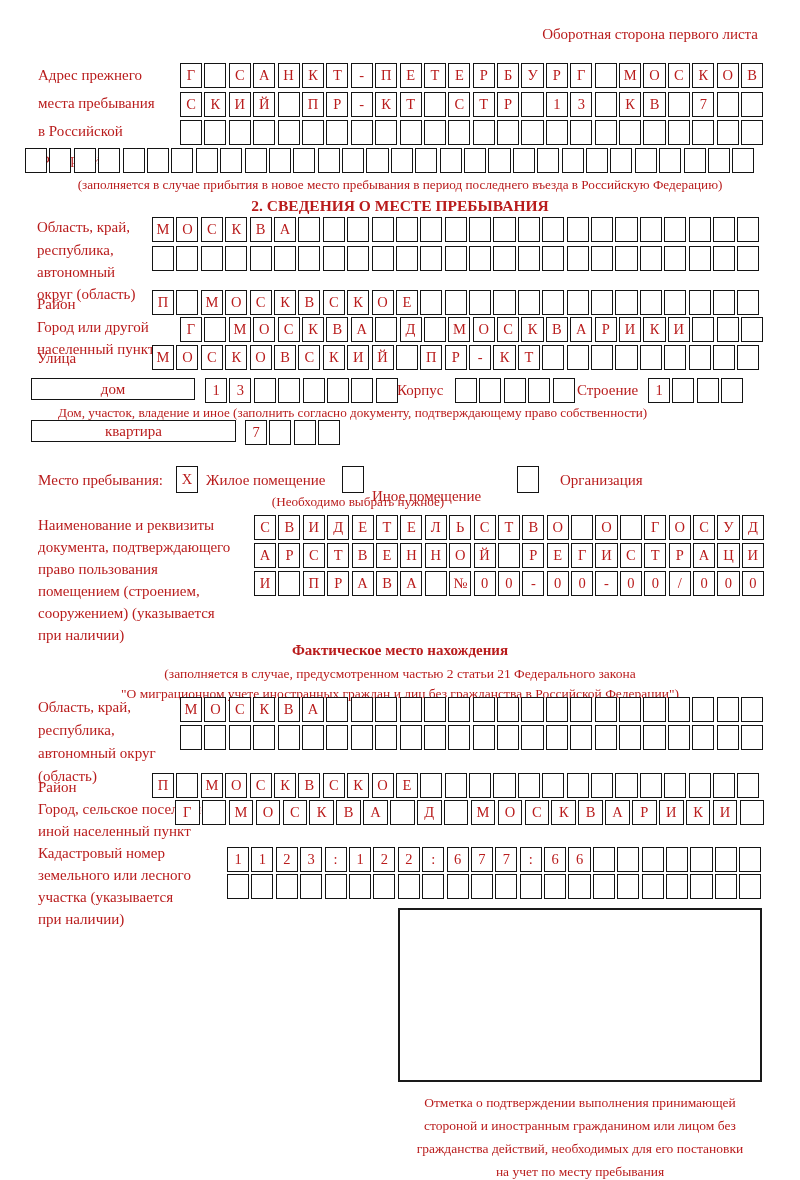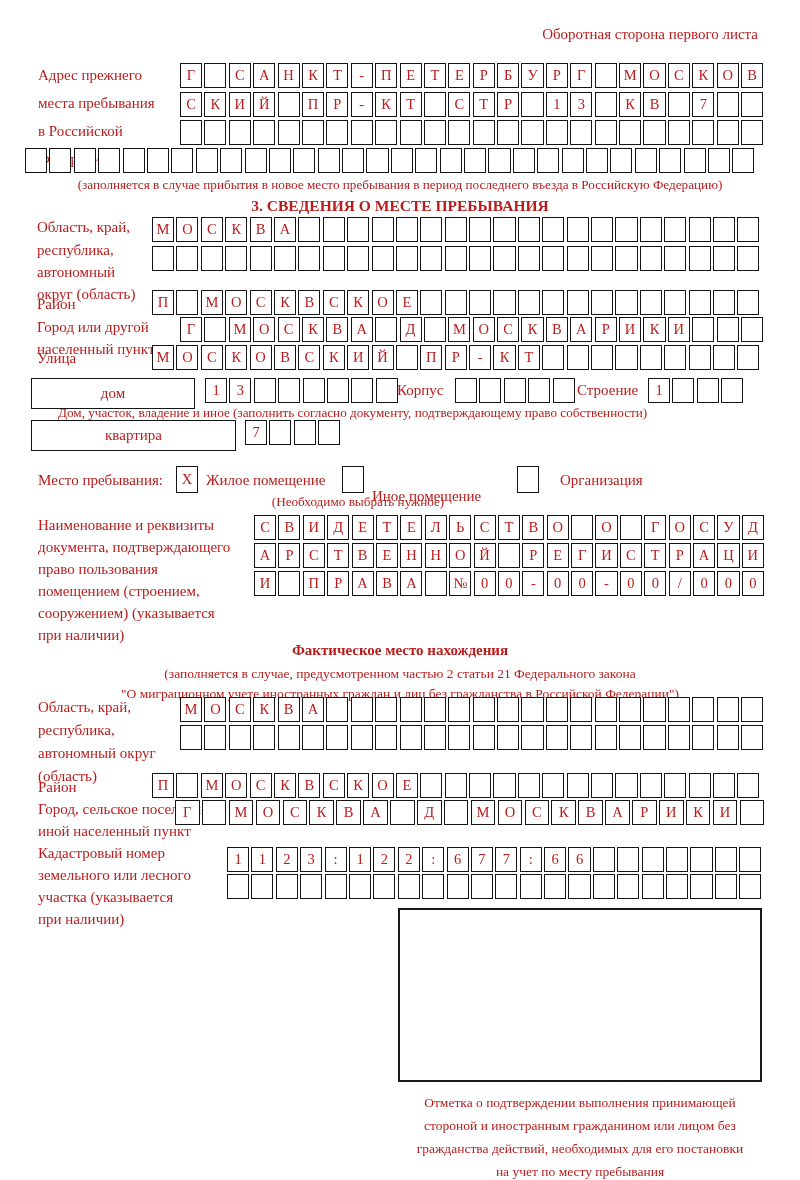--- a/index.html
+++ b/index.html
@@ -18,40 +18,40 @@
   .cell {
     width:22.1px; height:25px; margin-right:2.3px; flex:0 0 auto;
     border:1.6px solid #141414;
     display:flex; align-items:center; justify-content:center;
     font-size:14.5px; font-family:"Liberation Serif","DejaVu Serif",serif;
     background:#fff;
   }
   .wide .cell { width:24.5px; margin-right:2.4px; }
   .checkbox .cell { width:22px; height:27px; }
   .label-box {
-    position:absolute; border:1.6px solid #141414; height:31px;
+    position:absolute; border:1.6px solid #141414; height:22px;
     display:flex; align-items:center; justify-content:center;
     font-size:15px; background:#fff;
   }
   .stamp-box { position:absolute; border:2px solid #1a1a1a; background:#fff; }
 </style>
 </head>
 <body>
 
 <div class="page">
 
   <div class="txt" style="top:25px; right:42px;">Оборотная сторона первого листа</div>
 
   <div class="txt" style="left:38px; top:66px;">Адрес прежнего</div>
   <div class="txt" style="left:38px; top:94px;">места пребывания</div>
   <div class="txt" style="left:38px; top:122px;text-align:center;">в Российской</div>
   <div class="txt" style="left:38px; top:150px;">Федерации</div>
   <div class="txt small center" style="left:0; right:0; top:177px;">(заполняется в случае прибытия в новое место пребывания в период последнего въезда в Российскую Федерацию)</div>
 
-  <div class="txt bold center" style="left:0; right:0; top:197px; font-size:15.5px;">3. СВЕДЕНИЯ О МЕСТЕ ПРЕБЫВАНИЯ</div>
+  <div class="txt bold center" style="left:0; right:0; top:197px; font-size:15.5px;">2. СВЕДЕНИЯ О МЕСТЕ ПРЕБЫВАНИЯ</div>
 
   <div class="txt" style="left:37px; top:218px;">Область, край,</div>
   <div class="txt" style="left:37px; top:241px;">республика,</div>
   <div class="txt" style="left:37px; top:263px;">автономный</div>
   <div class="txt" style="left:37px; top:285px;">округ (область)</div>
   <div class="txt" style="left:37px; top:295px;">Район</div>
   <div class="txt" style="left:37px; top:318px;">Город или другой</div>
   <div class="txt" style="left:37px; top:340px;">населенный пункт</div>
   <div class="txt" style="left:37px; top:349px;">Улица</div>
 

